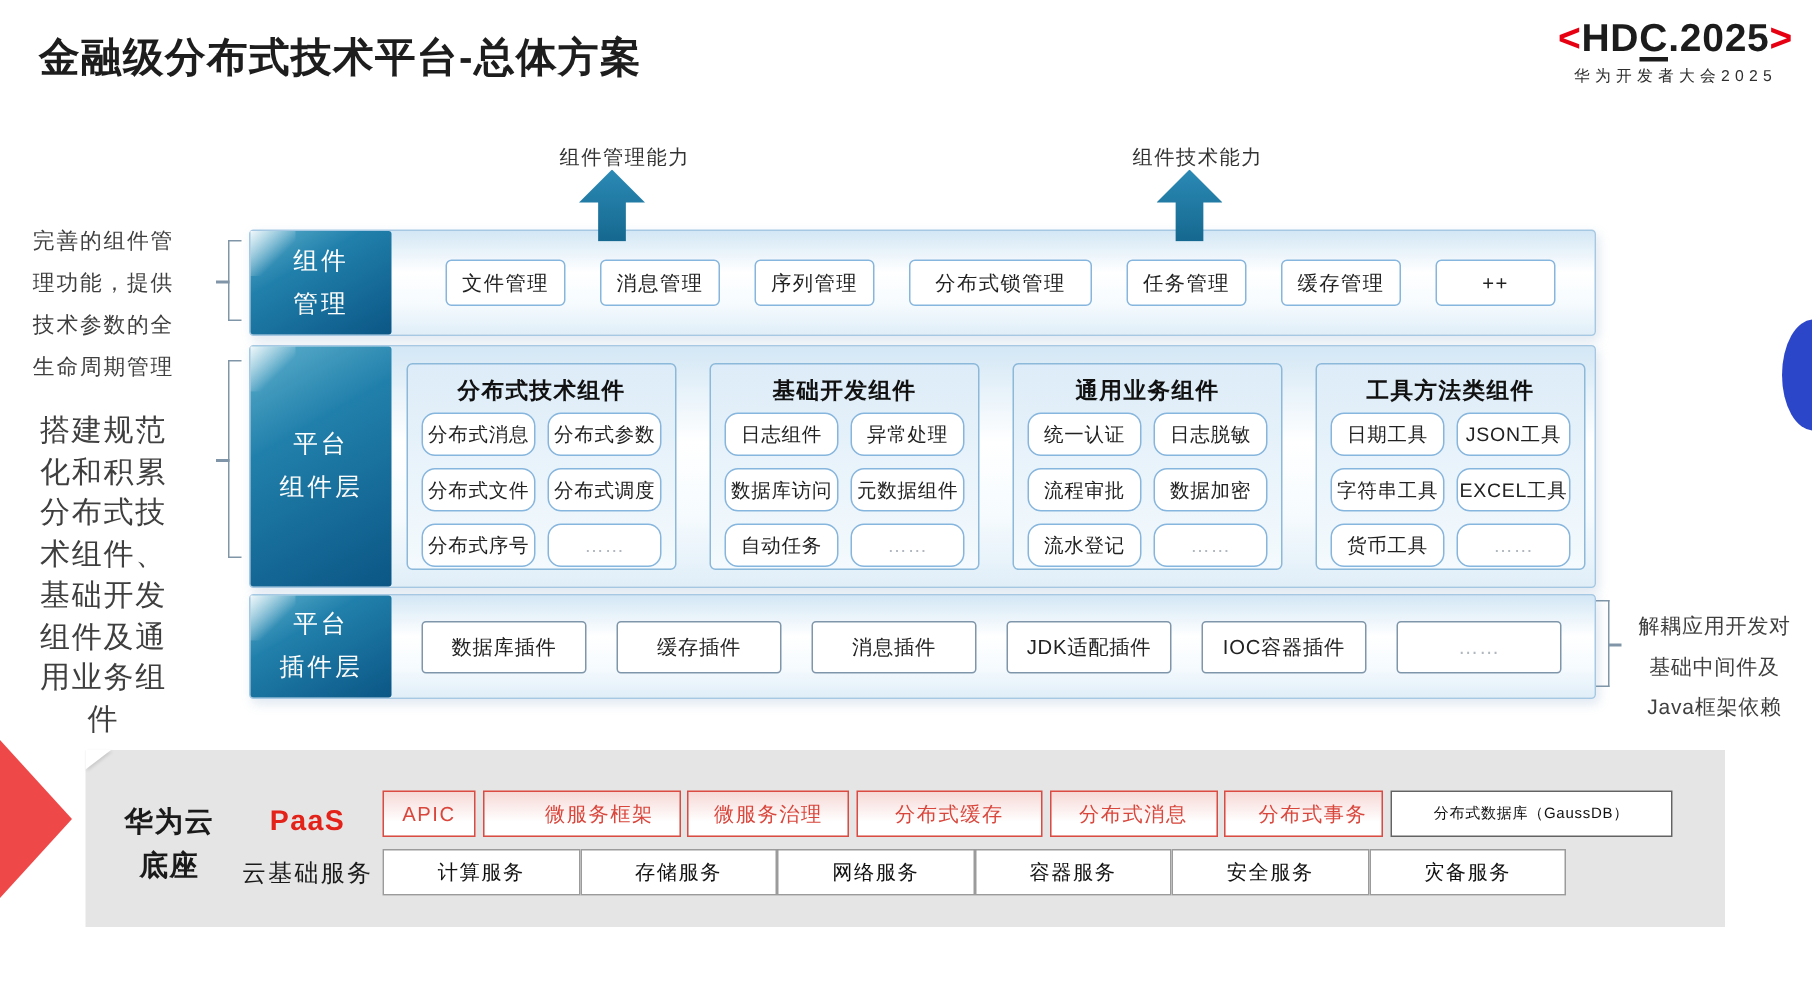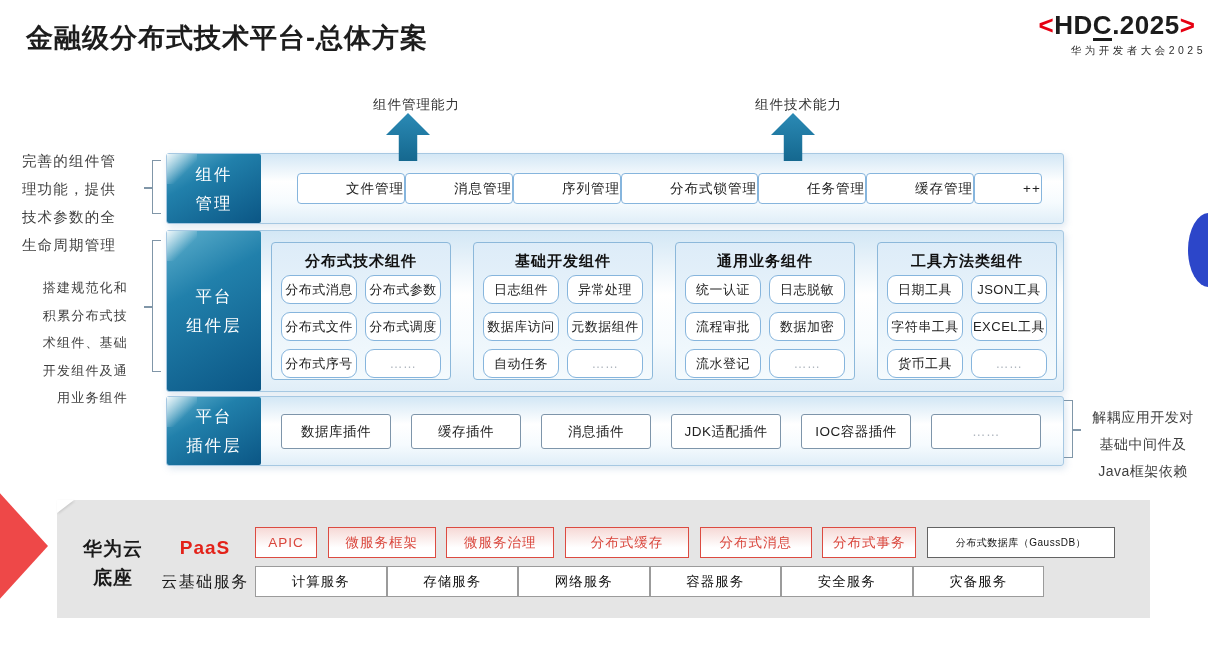--- a/index.html
+++ b/index.html
@@ -7,34 +7,34 @@
   .canvas{position:relative;width:1208px;height:663px;background:#fff;overflow:hidden;}
 
   
   .page-title{position:absolute;left:22px;top:16px;font-size:27px;font-weight:800;color:#1d1d1d;letter-spacing:1px;margin:4px;}
 
   
   .logo{position:absolute;left:1028px;top:10px;width:178px;text-align:center;}
   .logo-line1{font-size:26px;font-weight:800;color:#1c1c1c;white-space:nowrap;letter-spacing:.5px;}
   .logo-bracket{color:#e60012;font-weight:800;}
   .logo-c{display:inline-block;border-bottom:3px solid #1c1c1c;line-height:.95;}
-  .logo-sub{margin-top:3px;font-size:10.5px;color:#2e2e2e;letter-spacing:3.5px;white-space:nowrap;text-align:right;}
+  .logo-sub{margin-top:3px;font-size:10.5px;color:#2e2e2e;letter-spacing:3.5px;white-space:nowrap;}
 
   
   .cap-label{position:absolute;top:96px;font-size:13.5px;color:#333;letter-spacing:1px;white-space:nowrap;}
   .cap-label.l1{left:373px;} .cap-label.l2{left:755px;}
   .cap-arrow{position:absolute;top:113px;width:44px;height:48px;z-index:3;
     background:linear-gradient(180deg,#2b8ab5 0%,#15688f 100%);
     clip-path:polygon(50% 0%,100% 46%,71% 46%,71% 100%,29% 100%,29% 46%,0% 46%);}
   .cap-arrow.a1{left:386px;} .cap-arrow.a2{left:771px;}
 
   
   .note{position:absolute;color:#3f3f3f;text-align:center;}
   .note-1{left:20px;top:147px;width:98px;font-size:14.5px;line-height:28px;letter-spacing:1.2px;}
-  .note-2{left:30px;top:274px;width:98px;font-size:13px;line-height:27.5px;letter-spacing:1.2px;text-align:right;}
+  .note-2{left:20px;top:274px;width:98px;font-size:20px;line-height:27.5px;letter-spacing:1.2px;}
   .note-3{left:1082px;top:404px;width:122px;font-size:14px;line-height:27px;letter-spacing:.5px;white-space:pre-line;}
 
   
   .bracket{position:absolute;width:8px;}
   .b-left{border:1.5px solid #8096a8;border-right:none;}
   .b-left::after{content:"";position:absolute;top:50%;left:-9px;width:9px;height:1.5px;background:#8096a8;}
   .b-right{border:1.5px solid #8096a8;border-left:none;}
   .b-right::after{content:"";position:absolute;top:50%;right:-9px;width:9px;height:1.5px;background:#8096a8;}
   .b1{left:152px;top:160px;height:52px;}
   .b2{left:152px;top:240px;height:130px;}
@@ -49,21 +49,21 @@
   .row3{top:396px;height:68px;}
   .layer-label{position:absolute;left:0;top:0;bottom:0;width:94px;display:flex;align-items:center;justify-content:center;
     text-align:center;color:#fff;font-size:16.5px;letter-spacing:2px;line-height:1.75;white-space:pre-line;
     background:linear-gradient(150deg,#5eb0cd 0%,#2180ab 35%,#0b5685 100%);border-radius:2px;}
   .layer-label::before{content:"";position:absolute;left:0;top:0;width:30px;height:30px;
     background:linear-gradient(135deg,rgba(255,255,255,.9) 0%,rgba(255,255,255,0) 62%);}
 
   
   .row1-boxes{position:absolute;left:130px;right:26px;top:0;bottom:0;display:flex;align-items:center;justify-content:space-between;}
   .chip{height:29px;line-height:29px;width:78px;text-align:center;background:#fff;border:1px solid #86b5dd;border-radius:4px;
-    font-size:13.5px;color:#222;letter-spacing:1px;white-space:nowrap;padding-left:48px;}
+    font-size:13.5px;color:#222;letter-spacing:1px;white-space:nowrap;}
   .chip.wide{width:120px;}
 
   
   .panels{position:absolute;left:104px;right:6px;top:11px;bottom:11px;display:flex;gap:22px;}
   .panel{flex:1;border:1px solid #8cb8da;border-radius:4px;background:linear-gradient(180deg,#ddecf8 0%,#f4fafd 100%);
     padding:4px 9px 9px 9px;box-sizing:border-box;}
   .panel-title{text-align:center;font-size:15px;font-weight:700;color:#111;letter-spacing:1px;height:28px;line-height:28px;}
   .panel-grid{display:grid;grid-template-columns:1fr 1fr;gap:8px 8px;}
   .pill{height:27px;line-height:27px;text-align:center;background:#fff;border:1px solid #86b5dd;border-radius:9px;
     font-size:13px;color:#222;letter-spacing:.5px;white-space:nowrap;overflow:hidden;}
@@ -84,21 +84,21 @@
   .foundation{position:absolute;left:57px;top:500px;width:1093px;height:118px;background:#e5e5e5;}
   .fold{position:absolute;left:0;top:0;width:0;height:0;border-top:13px solid #fff;border-right:17px solid transparent;
     filter:drop-shadow(1px 1px 1px rgba(0,0,0,.12));}
   .f-label{position:absolute;left:14px;top:34px;width:84px;text-align:center;font-size:19px;font-weight:700;color:#1a1a1a;
     line-height:29px;letter-spacing:1px;white-space:pre-line;}
   .paas-label{position:absolute;left:98px;top:37px;width:100px;text-align:center;font-size:19px;font-weight:700;color:#e32219;letter-spacing:1px;}
   .iaas-label{position:absolute;left:96px;top:72px;width:104px;text-align:center;font-size:16px;color:#1a1a1a;letter-spacing:1.5px;}
   .paas-row{position:absolute;left:198px;top:27px;width:860px;height:31px;display:flex;justify-content:space-between;align-items:center;}
   .rchip{height:29px;line-height:29px;text-align:center;border:1px solid #dc4b41;color:#d9463c;font-size:13.5px;letter-spacing:1px;
     background:linear-gradient(180deg,#f6d9d6 0%,#ffffff 68%);white-space:nowrap;}
-  .rchip.c0{width:60px;} .rchip.c1{width:106px;} .rchip.c2{width:106px;} .rchip.c3{width:122px;} .rchip.c4{width:110px;} .rchip.c5{width:92px;}
+  .rchip.c0{width:60px;} .rchip.c1{width:106px;padding-left:24px;} .rchip.c2{width:106px;} .rchip.c3{width:122px;} .rchip.c4{width:110px;} .rchip.c5{width:92px;padding-left:12px;}
   .dbchip{width:186px;height:29px;line-height:29px;text-align:center;border:1px solid #636363;background:#fff;color:#111;
     font-size:10px;letter-spacing:.5px;white-space:nowrap;}
   .iaas-row{position:absolute;left:198px;top:66px;width:789px;height:31px;display:flex;justify-content:space-between;align-items:flex-end;}
   .gchip{width:131px;height:29px;line-height:29px;text-align:center;border:1px solid #9b9b9b;background:#fff;color:#111;
     font-size:13.5px;letter-spacing:1px;white-space:nowrap;}
 </style>
 </head>
 <body>
 
 <div class="canvas">

